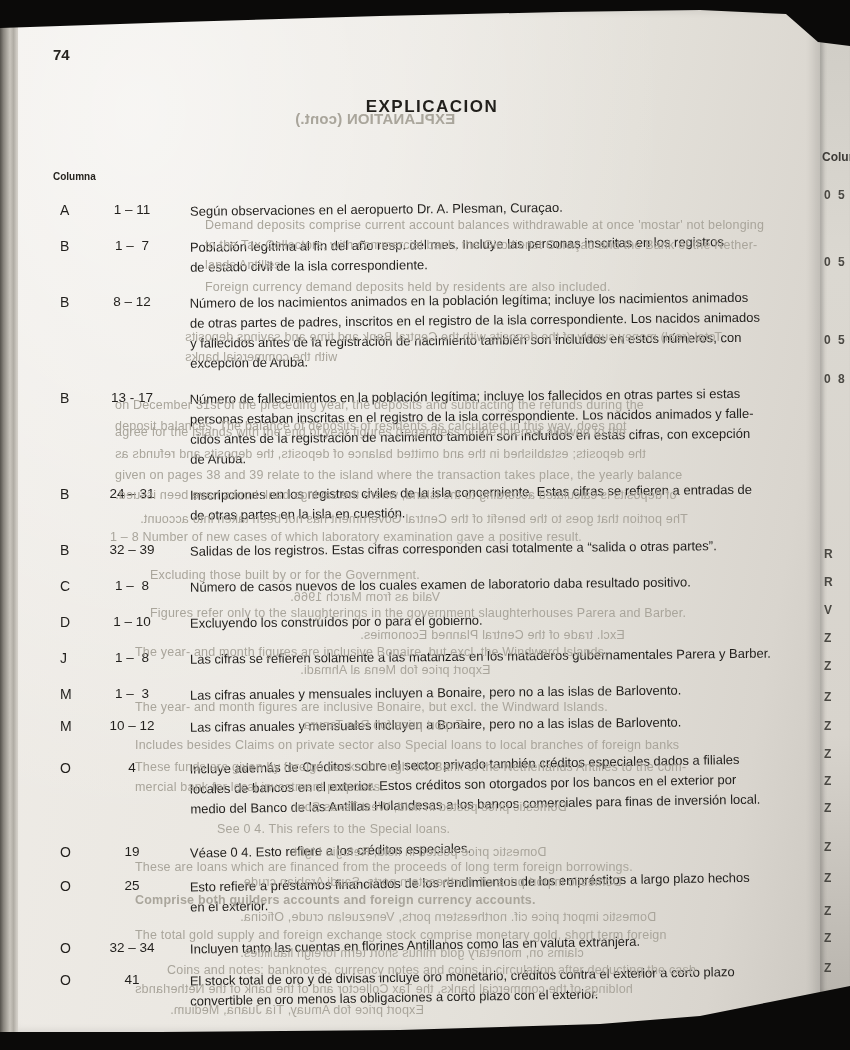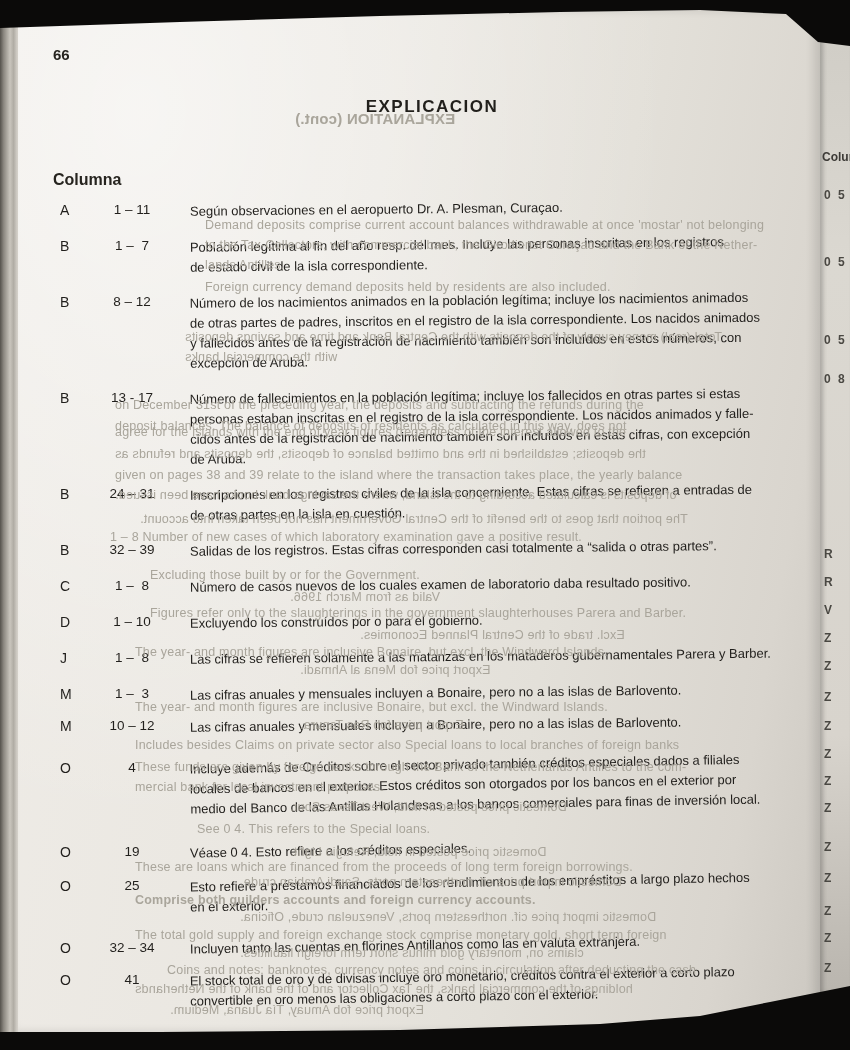--- a/index.html
+++ b/index.html
@@ -21,21 +21,21 @@
   
   .main-page{position:absolute;left:18px;right:30px;top:10px;bottom:18px;
     background:
       radial-gradient(ellipse at 15% 10%,rgba(255,255,255,.55),rgba(255,255,255,0) 55%),
       linear-gradient(100deg,#efece7 0%,#eae7e1 40%,#e3e0d9 65%,#d9d5ce 88%,#ccc8c1 100%);
     box-shadow:inset -6px 0 10px rgba(0,0,0,.12);}
 
   .page-num{position:absolute;left:35px;top:36px;font-size:15px;font-weight:700;color:#26241f;}
   .doc-title{position:absolute;left:0;right:0;top:87px;text-align:center;padding-left:26px;
     font-size:17px;font-weight:700;letter-spacing:1.5px;color:#211f1b;}
-  .col-hdr{position:absolute;left:35px;top:161px;font-size:16px;font-weight:700;color:#26241f;}
+  .col-hdr{position:absolute;left:35px;top:161px;font-size:10px;font-weight:700;color:#26241f;}
 
   .entries{position:absolute;left:42px;right:6px;top:192px;}
   .entry{display:flex;margin-bottom:16px;color:#211f1c;}
   .entry .col-letter{width:40px;font-size:14px;flex:none;}
   .entry .col-range{width:64px;flex:none;text-align:center;font-size:13.5px;white-space:pre;}
   .entry .col-text{flex:1;padding-left:26px;font-size:13px;line-height:20px;white-space:pre-line;
     transform:rotate(-0.6deg);transform-origin:0 50%;}
   .entry:nth-child(10){margin-bottom:12px;}
   .entry:nth-child(11){margin-bottom:22px;}
   .entry:nth-child(12){margin-bottom:24px;}
@@ -81,21 +81,21 @@
       <div class="edge-item" style="top: 774px;">Z</div>
       <div class="edge-item" style="top: 801px;">Z</div>
       <div class="edge-item" style="top: 840px;">Z</div>
       <div class="edge-item" style="top: 871px;">Z</div>
       <div class="edge-item" style="top: 904px;">Z</div>
       <div class="edge-item" style="top: 931px;">Z</div>
       <div class="edge-item" style="top: 961px;">Z</div>
     </div>
 
   <div class="main-page">
-    <div class="page-num">66</div>
+    <div class="page-num">74</div>
     <div class="doc-title">EXPLICACION</div>
     <div class="col-hdr">Columna</div>
     <div class="entries">
   <div class="entry">
     <div class="col-letter">A</div>
     <div class="col-range">1 – 11</div>
     <div class="col-text">Según observaciones en el aeropuerto Dr. A. Plesman, Curaçao.</div>
   </div>
 
   <div class="entry">
@@ -223,21 +223,21 @@
       <div class="ghost" style="left: 150px; top: 606px;">Figures refer only to the slaughterings in the government slaughterhouses Parera and Barber.</div>
       <div class="ghost mir" style="left: 360px; top: 628px;">Excl. trade of the Central Planned Economies.</div>
       <div class="ghost" style="left: 135px; top: 645px;">The year- and month figures are inclusive Bonaire, but excl. the Windward Islands.</div>
       <div class="ghost mir" style="left: 300px; top: 663px;">Export price fob Mena al Ahmadi.</div>
       <div class="ghost" style="left: 135px; top: 700px;">The year- and month figures are inclusive Bonaire, but excl. the Windward Islands.</div>
       <div class="ghost mir" style="left: 300px; top: 718px;">Export price fob Ras Tanura.</div>
       <div class="ghost" style="left: 135px; top: 738px;">Includes besides Claims on private sector also Special loans to local branches of foreign banks</div>
       <div class="ghost" style="left: 135px; top: 760px; text-align: center;">These funds are given by foreign banks through the Bank of the Netherlands Antilles to the com-</div>
       <div class="ghost" style="left: 135px; top: 780px; text-align: right;">mercial bank for local investment purposes.</div>
       <div class="ghost mir" style="left: 290px; top: 800px;">Domestic price posted in field, West Texas Sour.</div>
-      <div class="ghost" style="left: 197px; top: 822px; text-align: center;">See 0 4. This refers to the Special loans.</div>
+      <div class="ghost" style="left: 217px; top: 822px; text-align: center;">See 0 4. This refers to the Special loans.</div>
       <div class="ghost mir" style="left: 290px; top: 845px;">Domestic price posted in field, Refugio Light.</div>
       <div class="ghost" style="left: 135px; top: 860px;">These are loans which are financed from the proceeds of long term foreign borrowings.</div>
       <div class="ghost mir" style="left: 240px; top: 875px;">Domestic import price cif. northeastern ports, Saudi Arabian crude.</div>
       <div class="ghost" style="left: 135px; top: 893px; font-weight: bold;">Comprise both guilders accounts and foreign currency accounts.</div>
       <div class="ghost mir" style="left: 240px; top: 910px;">Domestic import price cif. northeastern ports, Venezuelan crude, Oficina.</div>
       <div class="ghost" style="left: 135px; top: 928px;">The total gold supply and foreign exchange stock comprise monetary gold, short term foreign</div>
       <div class="ghost mir" style="left: 240px; top: 946px;">claims on, monetary gold minus short term foreign liabilities.</div>
       <div class="ghost" style="left: 135px; top: 963px; margin-left: 32px;">Coins and notes: banknotes, currency notes and coins in circulation after deducting the cash</div>
       <div class="ghost mir" style="left: 135px; top: 982px;">holdings of the commercial banks, the Tax Collector and of the bank of the Netherlands</div>
       <div class="ghost mir" style="left: 170px; top: 1003px;">Export price fob Amuay, Tía Juana, Medium.</div>

